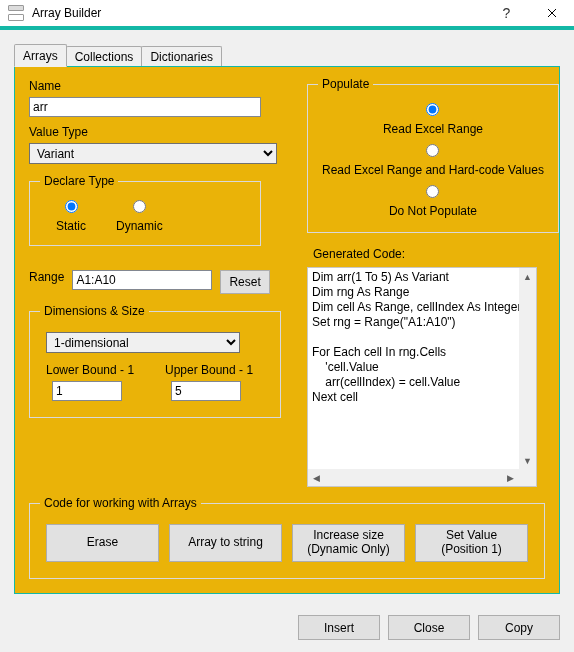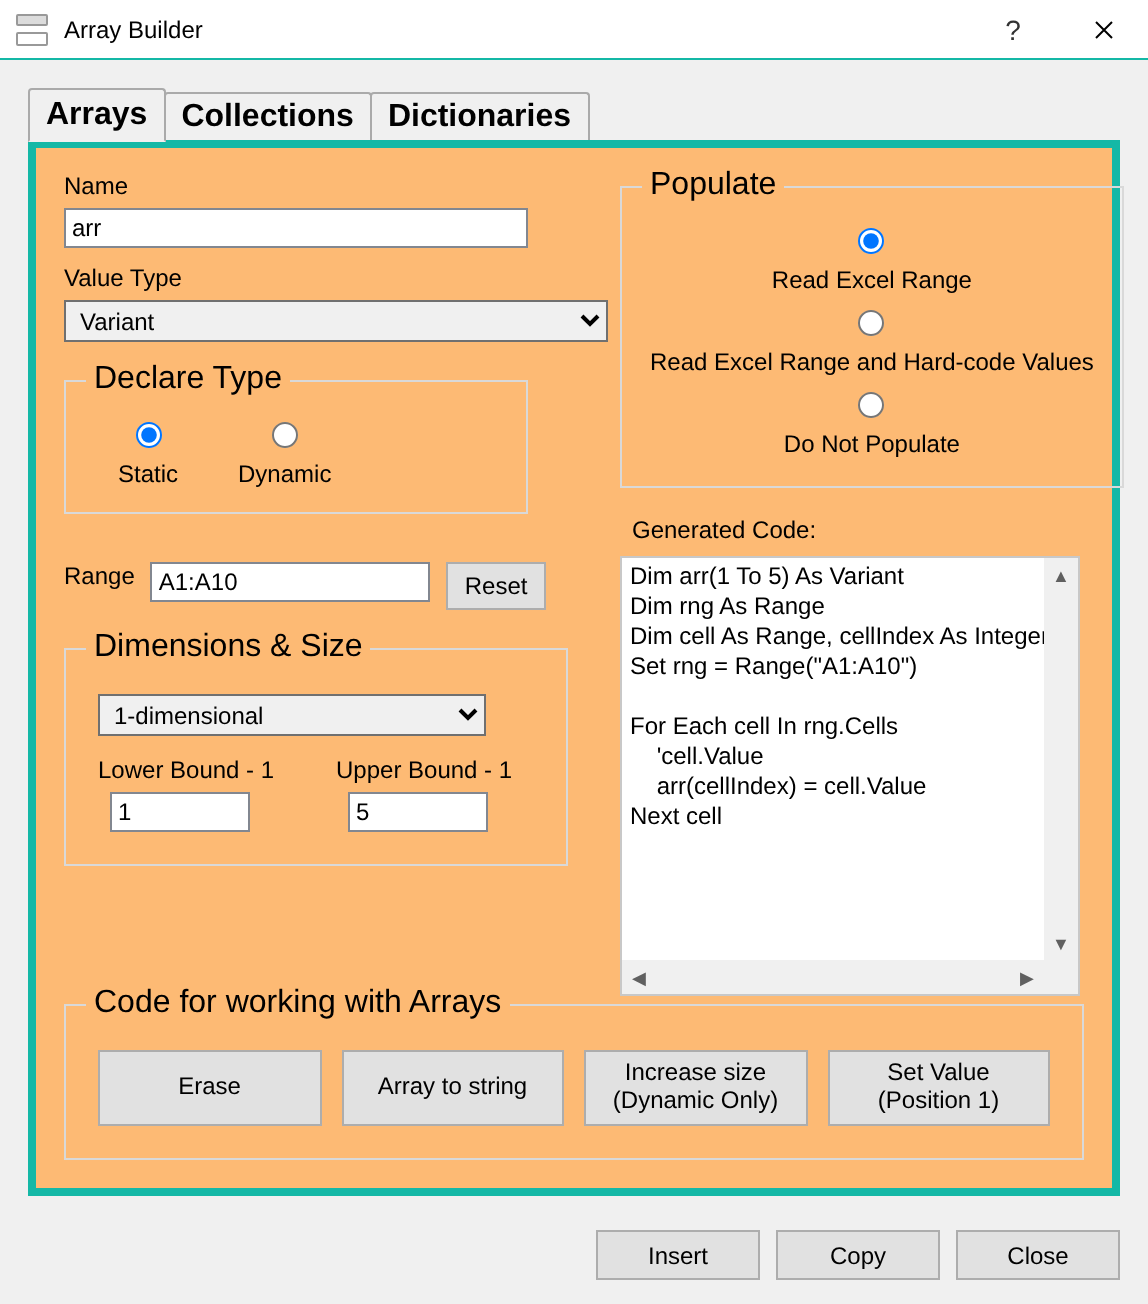--- a/index.html
+++ b/index.html
@@ -12,21 +12,21 @@
     width: 574px;
     height: 652px;
     overflow: hidden;
   }
   
   .titlebar {
     height: 30px;
     display: flex;
     align-items: center;
     background: #fff;
-    border-bottom: 1px solid #14b8a6;
+    border-bottom: 4px solid #14b8a6;
   }
   .titlebar .app-icon {
     width: 16px; height: 16px;
     margin: 0 8px;
     display: flex; flex-direction: column; justify-content: space-between;
   }
   .app-icon-top { height:6px; background:#dcdcdc; border:1px solid #999; border-radius:1px; }
   .app-icon-bot { height:7px; background:#fff; border:1px solid #999; border-radius:1px; }
   .titlebar .title-text { flex:1; font-size:12px; }
   .win-btn {
@@ -48,38 +48,37 @@
     display:flex;
     align-items:flex-end;
     position:relative;
     margin-top:4px;
   }
   .tab {
     border:1px solid #aaa;
     border-bottom:none;
     background:#f0f0f0;
     padding:3px 8px 3px 8px;
-    font-size:16px;
+    font-size:12px;
     margin-right:-1px;
     border-radius:2px 2px 0 0;
     position:relative;
     top:1px;
-    font-weight:bold;
   }
   .tab.active {
     background:#f0f0f0;
     z-index:3;
     padding-top:4px;
     top:0;
     border-bottom:1px solid #f0f0f0;
     margin-bottom:-1px;
   }
   .tab-page {
-    border:4px solid #14b8a6;
-    background:#fdba74;
+    border:1px solid #14b8a6;
+    background:#eab308;
     padding:12px 14px 14px 14px;
     height:528px;
     position:relative;
   }
   .left-col {
     position:absolute;
     left:14px; top:10px;
     width:258px;
   }
   .right-col {
@@ -96,21 +95,21 @@
     padding:2px 3px;
   }
   input.txt { height:20px; }
   select.sel { height:21px; background:#f0f0f0; border:1px solid #707070; }
   fieldset.group {
     border:1px solid #d9d9d9;
     border-radius:0;
     margin:0;
     padding:6px 10px 10px 10px;
   }
-  fieldset.group > legend { padding:0 4px; font-size:16px; }
+  fieldset.group > legend { padding:0 4px; font-size:12px; }
   .radio-row { display:flex; gap:30px; padding:6px 6px 2px 16px; }
   .radio-stack { display:flex; flex-direction:column; gap:8px; padding:6px 4px 4px 4px; }
   .radio-item { display:flex; align-items:center; gap:6px;flex-direction:column; }
   .radio-item input { margin:0; }
   .btn {
     font-family:inherit;
     font-size:12px;
     background:#e1e1e1;
     border:1px solid #adadad;
     padding:4px 10px;
@@ -198,21 +197,21 @@
     <div class="tab">Dictionaries</div>
   </div>
 
   <div class="tab-page">
 
     <div class="left-col">
       <label class="field-label">Name</label>
       <input class="txt" style="width: 232px;" value="arr">
 
       <label class="field-label" style="margin-top:8px">Value Type</label>
-      <select class="sel" style="width:272px">
+      <select class="sel" style="width:248px">
         <option>Variant</option>
       </select>
 
       <fieldset class="group" style="margin-top:10px;width:232px">
         <legend>Declare Type</legend>
         <div class="radio-row">
           <label class="radio-item">
             <input type="radio" name="dt" checked="" style="">
             <span>Static</span>
           </label>
@@ -306,17 +305,17 @@
             <span>(Position 1)</span>
           </button>
         </div>
       </fieldset>
     </div>
 
   </div>
 
   <div class="footer-row">
     <button class="btn">Insert</button>
+    <button class="btn">Close</button>
     <button class="btn">Copy</button>
-    <button class="btn">Close</button>
   </div>
 
 </div>
 
 </body></html>

